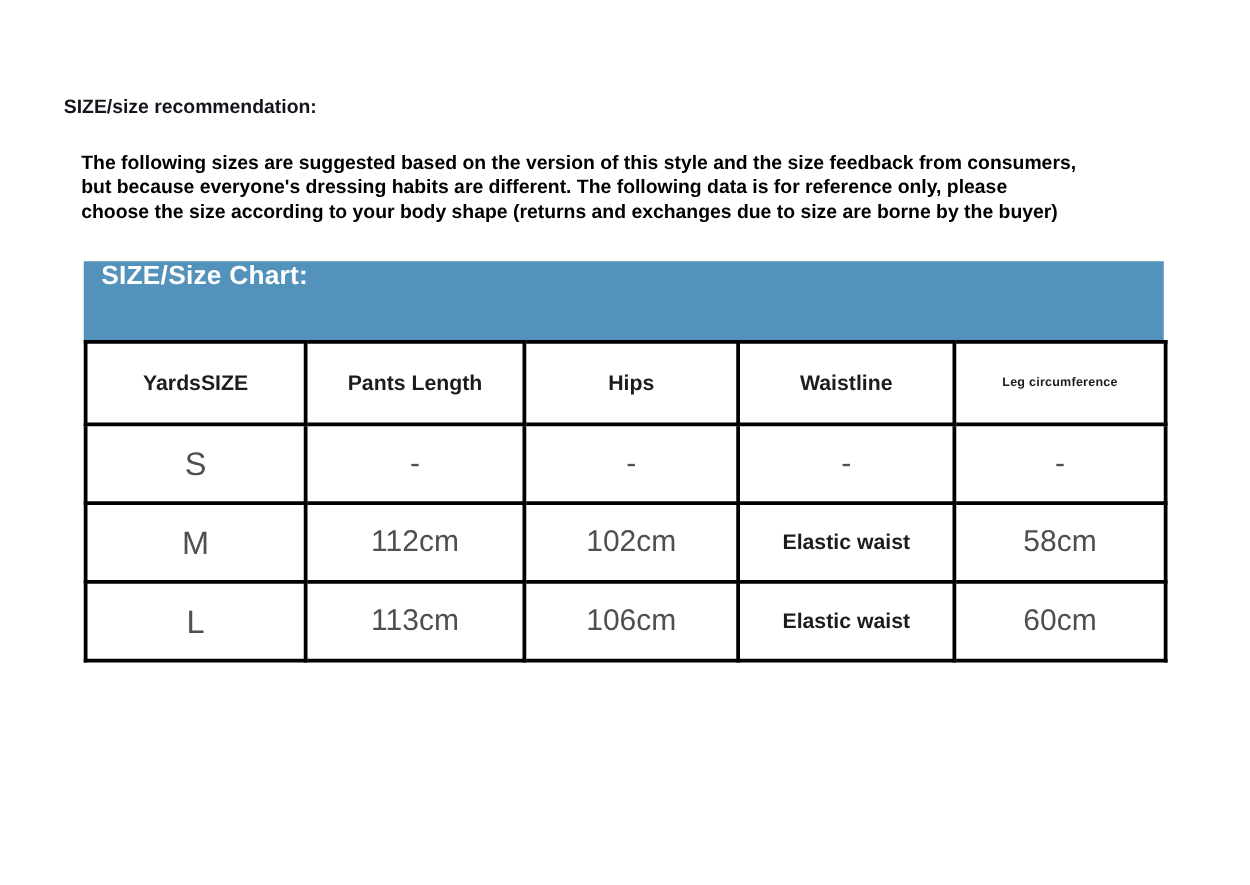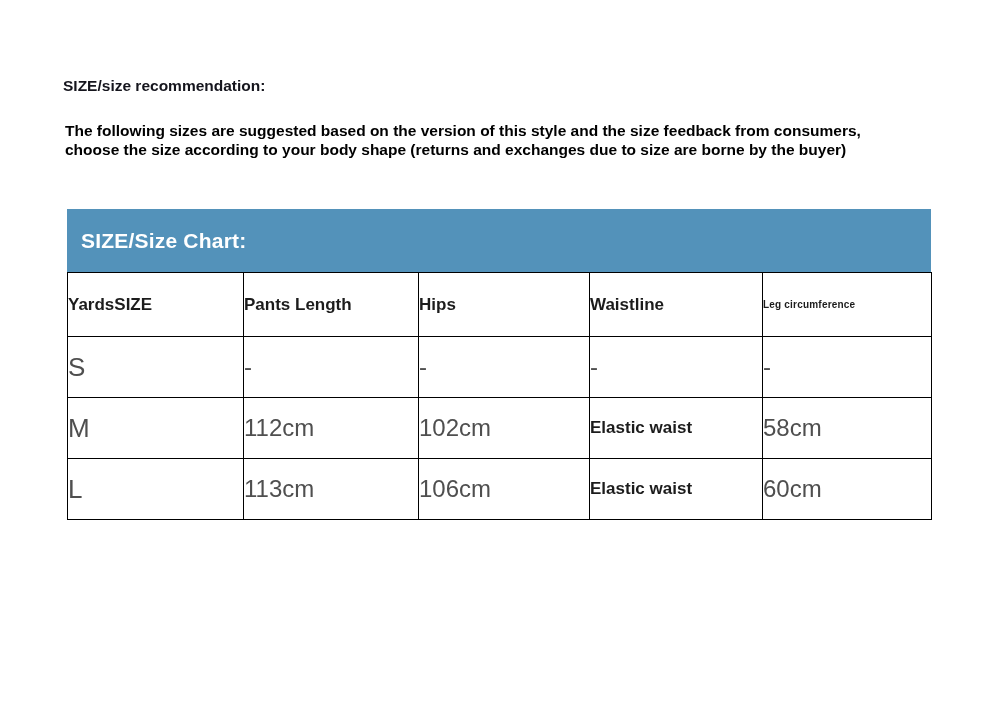--- a/index.html
+++ b/index.html
@@ -12,21 +12,21 @@
     overflow: hidden;
   }
   .page {
     position: relative;
     width: 1000px;
     height: 708px;
     background: #ffffff;
   }
   .rec-heading {
     position: absolute;
-    left: 63px;
+    left: 51px;
     top: 77px;
     margin: 0;
     font-size: 15.5px;
     line-height: 17px;
     font-weight: bold;
     color: #15151d;
   }
   .rec-paragraph {
     position: absolute;
     left: 65px;
@@ -41,42 +41,42 @@
     white-space: nowrap;
   }
   .title-bar {
     position: absolute;
     left: 67px;
     top: 209px;
     width: 864px;
     height: 63px;
     background: #5392ba;
     display: flex;
-    align-items: center;
+    align-items: flex-start;
     box-sizing: border-box;
     padding-left: 14px;
   }
   .title-bar-text {
     color: #ffffff;
     font-size: 21px;
     font-weight: bold;
     letter-spacing: 0.2px;
   }
   .size-table {
     position: absolute;
     left: 67px;
     top: 272px;
     width: 864px;
     border-collapse: collapse;
     table-layout: fixed;
     background: #ffffff;
   }
   .size-table th, .size-table td {
-    border: 1px solid #000000;
-    text-align: left;
+    border: 3px solid #000000;
+    text-align: center;
     vertical-align: middle;
     padding: 0;
     overflow: hidden;
   }
   .size-table thead th {
     height: 63px;
     font-size: 17px;
     font-weight: bold;
     color: #1c1c1c;
   }
@@ -105,20 +105,21 @@
 </style>
 </head>
 <body>
 
 <div class="page">
 
   <h2 class="rec-heading">SIZE/size recommendation:</h2>
 
   <div class="rec-paragraph">
     <div class="rec-line">The following sizes are suggested based on the version of this style and the size feedback from consumers,</div>
+    <div class="rec-line">but because everyone's dressing habits are different. The following data is for reference only, please</div>
     <div class="rec-line">choose the size according to your body shape (returns and exchanges due to size are borne by the buyer)</div>
   </div>
 
   <div class="title-bar">
     <span class="title-bar-text">SIZE/Size Chart:</span>
   </div>
 
   <table class="size-table">
     <colgroup>
       <col style="width:176px">

